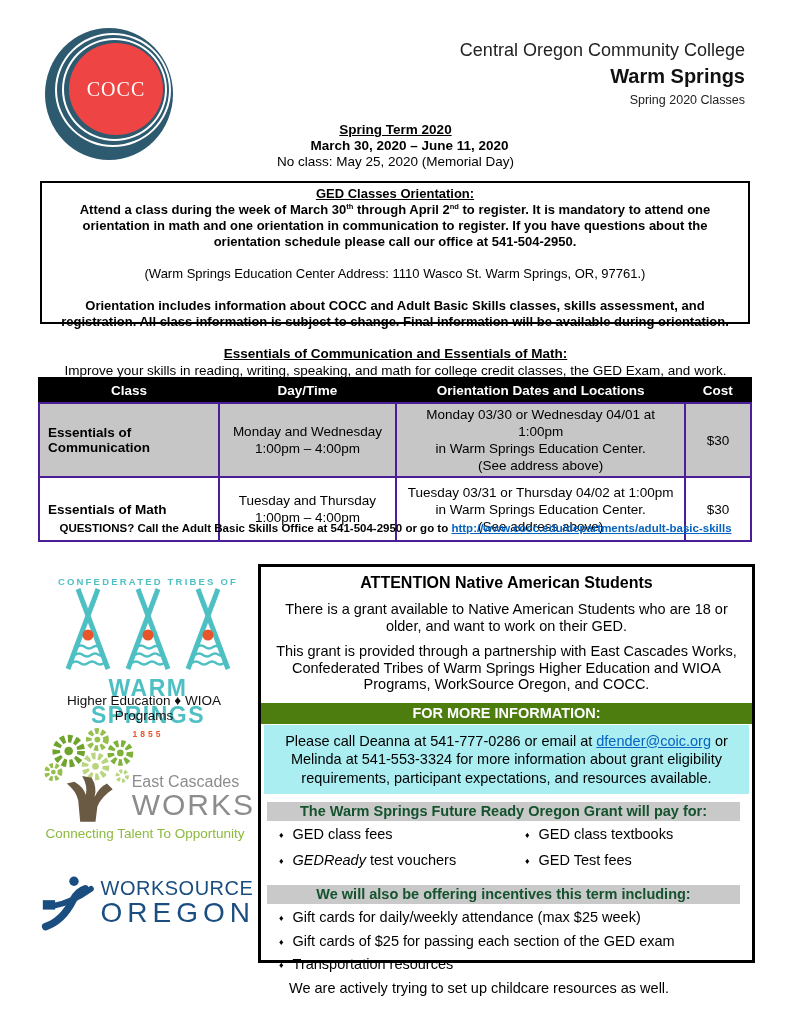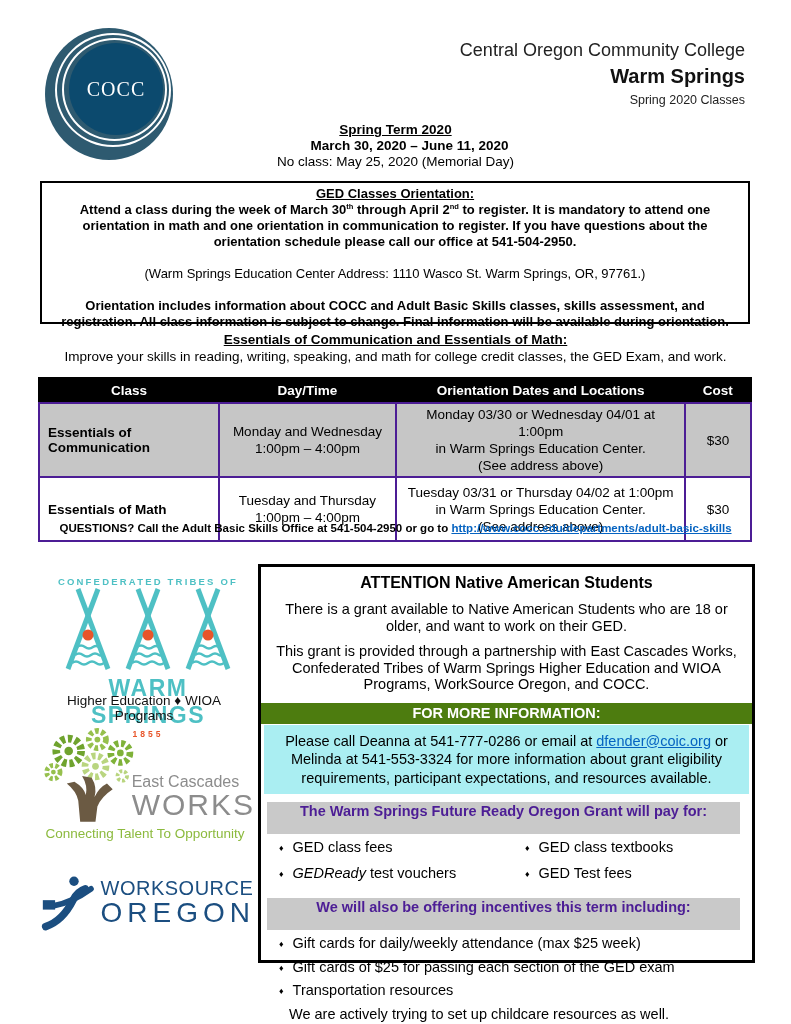--- a/index.html
+++ b/index.html
@@ -8,21 +8,21 @@
     background:#ffffff; color:#000;
     font-family:"Liberation Sans", sans-serif; overflow:hidden;
   }
   sup { font-size:0.58em; vertical-align:super; line-height:0; }
 
   
   .cocc-logo { position:absolute; left:45px; top:28px; width:128px; height:132px; }
   .cocc-outer { position:absolute; inset:0; background:#2e5a70; border-radius:50%; }
   .cocc-ring1 { position:absolute; top:5px; right:2px; width:116px; height:114px; border:2px solid #fff; border-radius:50%; box-sizing:border-box; }
   .cocc-ring2 { position:absolute; top:10px; right:6px; width:105px; height:103px; border:2px solid #fff; border-radius:50%; box-sizing:border-box; }
-  .cocc-inner { position:absolute; top:15px; right:10px; width:94px; height:92px; background:#0c4a6e; border-radius:50%;
+  .cocc-inner { position:absolute; top:15px; right:10px; width:94px; height:92px; background:#ef4444; border-radius:50%;
     display:flex; align-items:center; justify-content:center; }
   .cocc-inner span { color:#fff; font-family:"Liberation Serif", serif; font-size:20px; letter-spacing:1px; }
 
   
   .hdr-text { position:absolute; right:46px; top:40px; width:420px; text-align:right; }
   .hdr-college { font-size:18px; color:#222; }
   .hdr-location { font-size:20px; font-weight:bold; color:#111; margin-top:4px; }
   .hdr-sub { font-size:12.5px; color:#222; margin-top:5px; }
 
   .term-block { position:absolute; left:0; top:122px; width:791px; text-align:center; font-size:13.5px; line-height:16px; }
@@ -34,21 +34,21 @@
     position:absolute; left:40px; top:181px; width:710px; height:143px;
     border:2px solid #000; box-sizing:border-box; text-align:center;
     font-size:13px; line-height:16px; padding:3px 8px;
   }
   .ged-title { font-weight:bold; text-decoration:underline; }
   .ged-p1 { font-weight:bold; margin:0; }
   .ged-address { margin:16px 0 0 0; }
   .ged-p3 { font-weight:bold; margin:16px 0 0 0; }
 
   
-  .ess-head { position:absolute; left:0; top:331px; width:791px; text-align:center; font-size:13.5px; line-height:17px; }
+  .ess-head { position:absolute; left:0; top:345px; width:791px; text-align:center; font-size:13.5px; line-height:17px; }
   .ess-title { font-weight:bold; text-decoration:underline; }
 
   
   .class-table {
     position:absolute; left:38px; top:377px; width:714px;
     border-collapse:collapse; font-size:13.5px;
   }
   .class-table th {
     background:#000; color:#fff; font-weight:bold; height:23px;
     border:1px solid #000; text-align:center; padding:0 4px;
@@ -88,22 +88,22 @@
   .attn-box {
     position:absolute; left:258px; top:564px; width:497px; height:399px;
     border:3px solid #000; box-sizing:border-box; padding:5px 0 0 0;
   }
   .attn-title { text-align:center; font-size:16px; font-weight:bold; margin-top:2px; }
   .attn-p { text-align:center; font-size:14.5px; line-height:16.5px; margin:9px 8px 0 8px; }
   .attn-blackbar { background:#4d7c0f; color:#fff; font-weight:bold; font-size:14.5px; text-align:center;
     height:21px; line-height:21px; margin-top:10px; }
   .attn-cyan { background:#aaeef2; margin:1px 3px 0 3px; padding:7px 6px; text-align:center;
     font-size:14.5px; line-height:18.5px; }
-  .attn-graybar { background:#c9c9c9; color:#4c1d95; font-weight:bold; font-size:14.5px; text-align:center;
-    height:32px; line-height:19px; margin:8px 12px 0 6px; }
+  .attn-graybar { background:#c9c9c9; color:#14532d; font-weight:bold; font-size:14.5px; text-align:center;
+    height:19px; line-height:19px; margin:8px 12px 0 6px; }
   .payfor-cols { display:flex; margin:5px 0 0 18px; font-size:14.5px; }
   .payfor-col { display:flex; flex-direction:column; }
   .payfor-col.left { width:52%; }
   .payfor-col.right { width:48%; }
   .bullet-item { display:flex; align-items:baseline; line-height:16.5px; margin-bottom:7px; }
   .bullet-glyph { font-size:9px; margin-right:9px; position:relative; top:-1px; }
   .italic { font-style:italic; }
   .incentive-list { margin:5px 0 0 18px; font-size:14.5px; }
   .incentive-list .bullet-item { margin-bottom:5px; }
   .childcare-note { margin:3px 0 0 28px; font-size:14.5px; }

